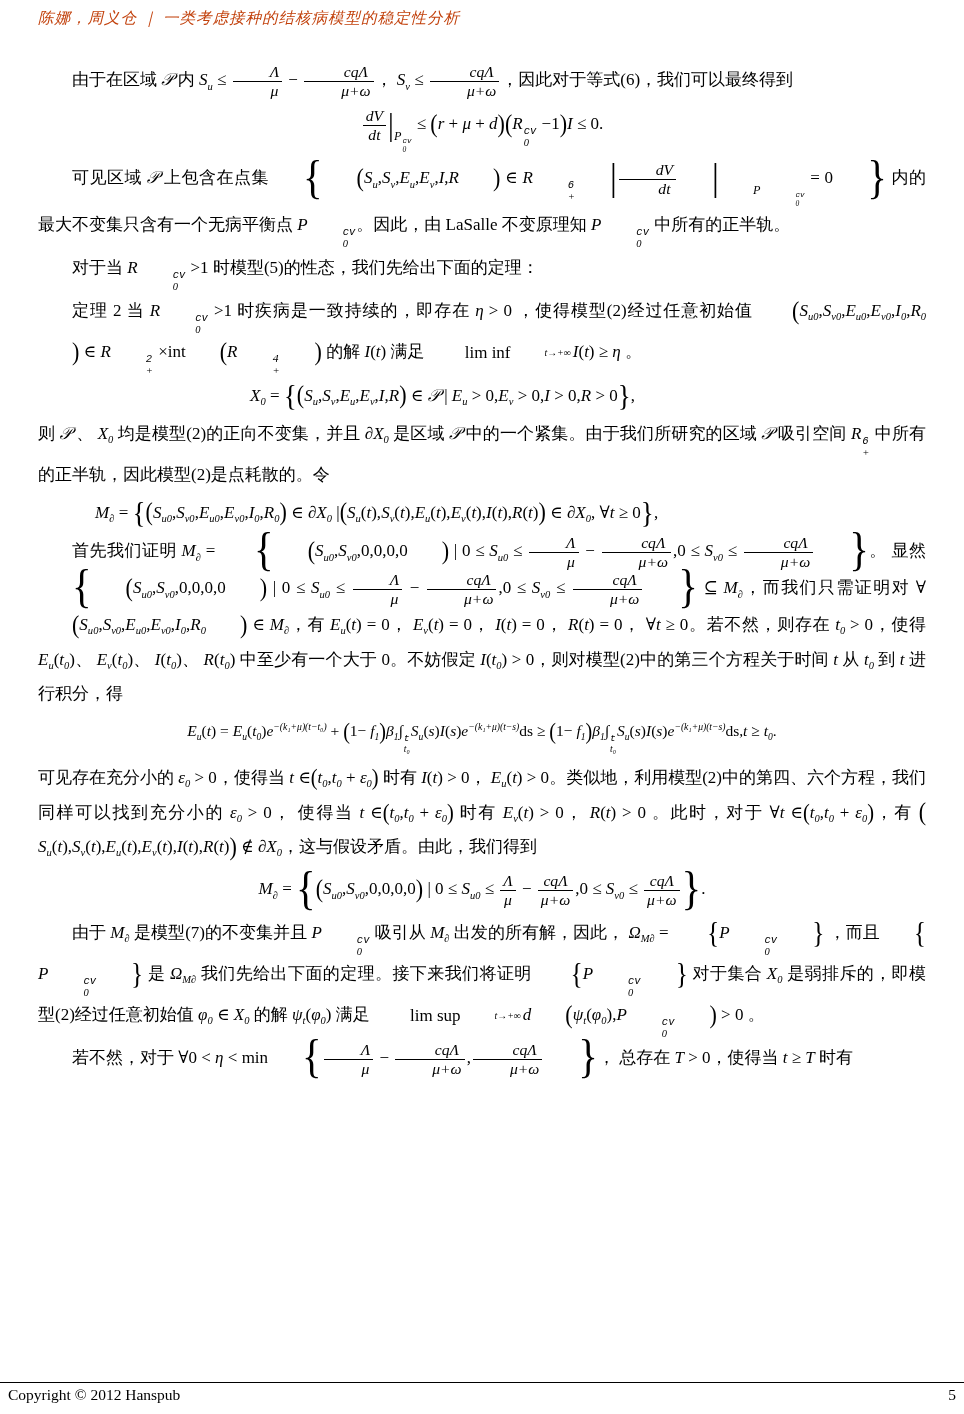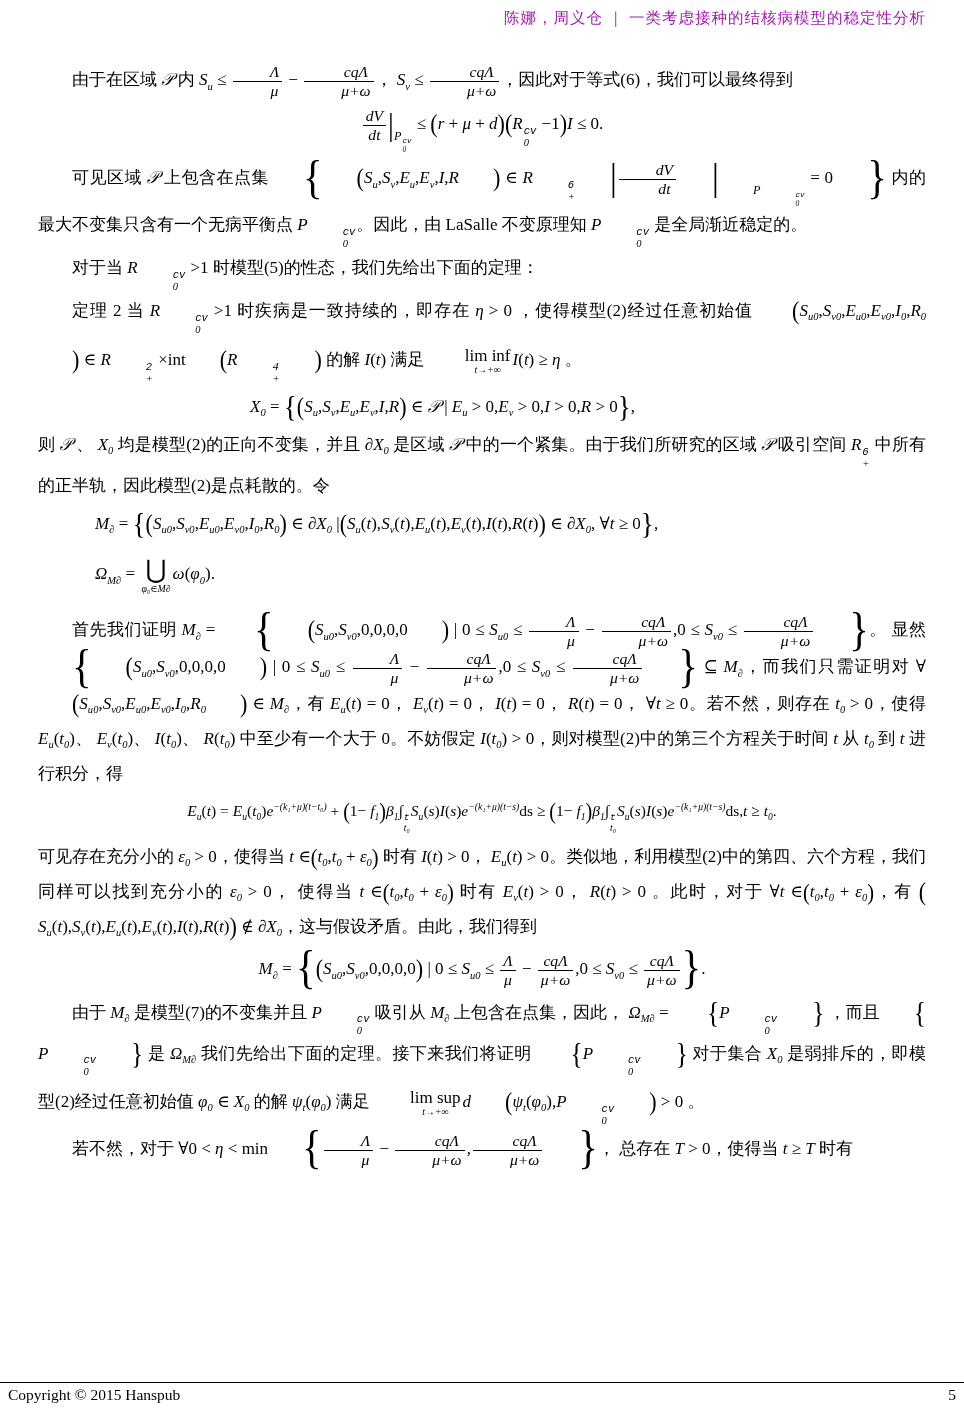--- a/index.html
+++ b/index.html
@@ -3,22 +3,22 @@
 <meta charset="utf-8">
 <style>
   html,body{margin:0;padding:0;background:#ffffff;}
   body{
     width:964px;height:1414px;position:relative;overflow:hidden;
     font-family:"Liberation Serif","DejaVu Serif",serif;
     color:#000;font-size:17px;
   }
   .page{padding:8px 38px 0 38px;}
   .header{
-    text-align:right;font-size:15.5px;color:#a21caf;
-    margin-bottom:34px;letter-spacing:1px;
+    text-align:left;font-size:15.5px;color:#c2410c;
+    margin-bottom:34px;letter-spacing:1px;font-style:italic;
   }
   .content{}
   .para{line-height:2.05;text-align:justify;margin:2px 0;}
   .para.indent{text-indent:2em;}
   .eq{margin:7px 0;line-height:1.5;white-space:nowrap;}
   .eq.al-c{text-align:center;}
   .eq.al-l1{margin-left:57px;}
   .eq.al-l2{margin-left:212px;}
   .mi{font-style:italic;}
   .rm{font-style:normal;}
@@ -28,22 +28,22 @@
     display:inline-block;vertical-align:middle;text-align:center;
     font-style:italic;line-height:1.15;font-size:0.92em;padding:0 2px;
   }
   .num{display:block;border-bottom:1px solid #000;padding:0 3px;}
   .den{display:block;padding:0 3px;}
   .big{
     display:inline-block;vertical-align:middle;line-height:0.85;
     transform:scaleY(1.12);font-style:normal;position:relative;top:-0.04em;
   }
   .stack{
-    display:inline-flex;flex-direction:column;align-items:center;
-    vertical-align:middle;line-height:1.05;margin:12px 2px;
+    display:inline-flex;flex-direction:row;align-items:center;
+    vertical-align:middle;line-height:1.05;margin:4px 2px;
   }
   .stk-top{display:block;font-style:normal;}
   .stk-bot{display:block;font-size:0.58em;font-style:italic;}
   .supsub{
     display:inline-flex;flex-direction:column;align-items:flex-start;
     vertical-align:-0.45em;line-height:1.05;font-size:0.62em;
     font-style:italic;margin-left:1px;margin-right:1px;
   }
   .ss-sup{display:block;font-family:Liberation Mono, monospace;}
   .ss-sub{display:block;}
@@ -75,21 +75,21 @@
           <span class="ss-sub">+</span>
         </span><span class="big" style="font-size: 2em;">|</span><span class="frac"><span class="num">dV</span><span class="den">dt</span></span><span class="big" style="font-size: 2em;">|</span><span class="sbwrap"><span class="mi">P</span><span class="supsub">
             <span class="ss-sup">cv</span>
             <span class="ss-sub">0</span>
           </span></span><span class="rm"> = 0</span><span class="big" style="font-size: 2.4em;">}</span><span class="rm"> 内的最大不变集只含有一个无病平衡点 </span><span class="mi">P</span><span class="supsub">
           <span class="ss-sup">cv</span>
           <span class="ss-sub">0</span>
         </span><span class="rm">。因此，由 LaSalle 不变原理知 </span><span class="mi">P</span><span class="supsub">
           <span class="ss-sup">cv</span>
           <span class="ss-sub">0</span>
-        </span><span class="rm"> 是全局渐近稳定的。</span></div>
+        </span><span class="rm"> 中所有的正半轨。</span></div>
       <div class="para indent"><span class="rm">对于当 </span><span class="mi">R</span><span class="supsub">
           <span class="ss-sup">cv</span>
           <span class="ss-sub">0</span>
         </span><span class="rm"> &gt;1</span><span class="rm"> 时模型(5)的性态，我们先给出下面的定理：</span></div>
       <div class="para indent"><span class="bold">定理 2</span><span class="rm">  当 </span><span class="mi">R</span><span class="supsub">
           <span class="ss-sup">cv</span>
           <span class="ss-sub">0</span>
         </span><span class="rm"> &gt;1</span><span class="rm"> 时疾病是一致持续的，即存在 </span><span class="mi">η</span><span class="rm"> &gt; 0</span><span class="rm"> ，使得模型(2)经过任意初始值 </span><span class="big" style="font-size: 1.3em;">(</span><span class="mi">S</span><sub>u0</sub><span class="rm">,</span><span class="mi">S</span><sub>v0</sub><span class="rm">,</span><span class="mi">E</span><sub>u0</sub><span class="rm">,</span><span class="mi">E</span><sub>v0</sub><span class="rm">,</span><span class="mi">I</span><sub>0</sub><span class="rm">,</span><span class="mi">R</span><sub>0</sub><span class="big" style="font-size: 1.3em;">)</span><span class="rm"> ∈ </span><span class="mi">R</span><span class="supsub">
           <span class="ss-sup">2</span>
           <span class="ss-sub">+</span>
@@ -99,53 +99,49 @@
         </span><span class="big" style="font-size: 1.3em;">)</span><span class="rm"> 的解 </span><span class="mi">I</span><span class="rm">(</span><span class="mi">t</span><span class="rm">)</span><span class="rm"> 满足 </span><span class="stack">
           <span class="stk-top">lim inf</span>
           <span class="stk-bot">t→+∞</span>
         </span><span class="mi">I</span><span class="rm">(</span><span class="mi">t</span><span class="rm">) ≥ </span><span class="mi">η</span><span class="rm"> 。</span></div>
       <div class="eq al-l2"><span class="mi">X</span><sub>0</sub><span class="rm"> = </span><span class="big" style="font-size: 1.6em;">{</span><span class="big" style="font-size: 1.3em;">(</span><span class="mi">S</span><sub>u</sub><span class="rm">,</span><span class="mi">S</span><sub>v</sub><span class="rm">,</span><span class="mi">E</span><sub>u</sub><span class="rm">,</span><span class="mi">E</span><sub>v</sub><span class="rm">,</span><span class="mi">I</span><span class="rm">,</span><span class="mi">R</span><span class="big" style="font-size: 1.3em;">)</span><span class="rm"> ∈ </span><span class="mi">𝒫</span><span class="rm"> | </span><span class="mi">E</span><sub>u</sub><span class="rm"> &gt; 0,</span><span class="mi">E</span><sub>v</sub><span class="rm"> &gt; 0,</span><span class="mi">I</span><span class="rm"> &gt; 0,</span><span class="mi">R</span><span class="rm"> &gt; 0</span><span class="big" style="font-size: 1.6em;">}</span><span class="rm">,</span></div>
       <div class="para"><span class="rm">则 </span><span class="mi">𝒫</span><span class="rm"> 、 </span><span class="mi">X</span><sub>0</sub><span class="rm"> 均是模型(2)的正向不变集，并且 </span><span class="mi">∂X</span><sub>0</sub><span class="rm"> 是区域 </span><span class="mi">𝒫</span><span class="rm"> 中的一个紧集。由于我们所研究的区域 </span><span class="mi">𝒫</span><span class="rm"> 吸引空间 </span><span class="mi">R</span><span class="supsub">
           <span class="ss-sup">6</span>
           <span class="ss-sub">+</span>
         </span><span class="rm"> 中所有的正半轨，因此模型(2)是点耗散的。令</span></div>
       <div class="eq al-l1"><span class="mi">M</span><sub>∂</sub><span class="rm"> = </span><span class="big" style="font-size: 1.6em;">{</span><span class="big" style="font-size: 1.3em;">(</span><span class="mi">S</span><sub>u0</sub><span class="rm">,</span><span class="mi">S</span><sub>v0</sub><span class="rm">,</span><span class="mi">E</span><sub>u0</sub><span class="rm">,</span><span class="mi">E</span><sub>v0</sub><span class="rm">,</span><span class="mi">I</span><sub>0</sub><span class="rm">,</span><span class="mi">R</span><sub>0</sub><span class="big" style="font-size: 1.3em;">)</span><span class="rm"> ∈ </span><span class="mi">∂X</span><sub>0</sub><span class="rm"> |</span><span class="big" style="font-size: 1.3em;">(</span><span class="mi">S</span><sub>u</sub><span class="rm">(</span><span class="mi">t</span><span class="rm">),</span><span class="mi">S</span><sub>v</sub><span class="rm">(</span><span class="mi">t</span><span class="rm">),</span><span class="mi">E</span><sub>u</sub><span class="rm">(</span><span class="mi">t</span><span class="rm">),</span><span class="mi">E</span><sub>v</sub><span class="rm">(</span><span class="mi">t</span><span class="rm">),</span><span class="mi">I</span><span class="rm">(</span><span class="mi">t</span><span class="rm">),</span><span class="mi">R</span><span class="rm">(</span><span class="mi">t</span><span class="rm">)</span><span class="big" style="font-size: 1.3em;">)</span><span class="rm"> ∈ </span><span class="mi">∂X</span><sub>0</sub><span class="rm">, ∀</span><span class="mi">t</span><span class="rm"> ≥ 0</span><span class="big" style="font-size: 1.6em;">}</span><span class="rm">,</span></div>
-      <div class="eq al-l1"><span class="mi">Ω</span><sub>M∂</sub><span class="rm"> = </span><span class="stack">
-          <span class="stk-top" style="font-size: 1.5em;">⋃</span>
-          <span class="stk-bot">φ₀∈M∂</span>
-        </span><span class="mi">ω</span><span class="rm">(</span><span class="mi">φ</span><sub>0</sub><span class="rm">).</span></div>
       <div class="para indent"><span class="rm">首先我们证明 </span><span class="mi">M</span><sub>∂</sub><span class="rm"> = </span><span class="big" style="font-size: 2.4em;">{</span><span class="big" style="font-size: 1.3em;">(</span><span class="mi">S</span><sub>u0</sub><span class="rm">,</span><span class="mi">S</span><sub>v0</sub><span class="rm">,0,0,0,0</span><span class="big" style="font-size: 1.3em;">)</span><span class="rm"> | 0 ≤ </span><span class="mi">S</span><sub>u0</sub><span class="rm"> ≤ </span><span class="frac"><span class="num">Λ</span><span class="den">μ</span></span><span class="rm"> − </span><span class="frac"><span class="num">cqΛ</span><span class="den">μ+ω</span></span><span class="rm">,0 ≤ </span><span class="mi">S</span><sub>v0</sub><span class="rm"> ≤ </span><span class="frac"><span class="num">cqΛ</span><span class="den">μ+ω</span></span><span class="big" style="font-size: 2.4em;">}</span><span class="rm">。 显然</span><span class="big" style="font-size: 2.4em;">{</span><span class="big" style="font-size: 1.3em;">(</span><span class="mi">S</span><sub>u0</sub><span class="rm">,</span><span class="mi">S</span><sub>v0</sub><span class="rm">,0,0,0,0</span><span class="big" style="font-size: 1.3em;">)</span><span class="rm"> | 0 ≤ </span><span class="mi">S</span><sub>u0</sub><span class="rm"> ≤ </span><span class="frac"><span class="num">Λ</span><span class="den">μ</span></span><span class="rm"> − </span><span class="frac"><span class="num">cqΛ</span><span class="den">μ+ω</span></span><span class="rm">,0 ≤ </span><span class="mi">S</span><sub>v0</sub><span class="rm"> ≤ </span><span class="frac"><span class="num">cqΛ</span><span class="den">μ+ω</span></span><span class="big" style="font-size: 2.4em;">}</span><span class="rm"> ⊆ </span><span class="mi">M</span><sub>∂</sub><span class="rm">，而我们只需证明对 </span><span class="rm">∀</span><span class="big" style="font-size: 1.3em;">(</span><span class="mi">S</span><sub>u0</sub><span class="rm">,</span><span class="mi">S</span><sub>v0</sub><span class="rm">,</span><span class="mi">E</span><sub>u0</sub><span class="rm">,</span><span class="mi">E</span><sub>v0</sub><span class="rm">,</span><span class="mi">I</span><sub>0</sub><span class="rm">,</span><span class="mi">R</span><sub>0</sub><span class="big" style="font-size: 1.3em;">)</span><span class="rm"> ∈ </span><span class="mi">M</span><sub>∂</sub><span class="rm">，有 </span><span class="mi">E</span><sub>u</sub><span class="rm">(</span><span class="mi">t</span><span class="rm">) = 0</span><span class="rm">， </span><span class="mi">E</span><sub>v</sub><span class="rm">(</span><span class="mi">t</span><span class="rm">) = 0</span><span class="rm">， </span><span class="mi">I</span><span class="rm">(</span><span class="mi">t</span><span class="rm">) = 0</span><span class="rm">， </span><span class="mi">R</span><span class="rm">(</span><span class="mi">t</span><span class="rm">) = 0</span><span class="rm">， </span><span class="rm">∀</span><span class="mi">t</span><span class="rm"> ≥ 0</span><span class="rm">。若不然，则存在 </span><span class="mi">t</span><sub>0</sub><span class="rm"> &gt; 0</span><span class="rm">，使得 </span><span class="mi">E</span><sub>u</sub><span class="rm">(</span><span class="mi">t</span><sub>0</sub><span class="rm">)</span><span class="rm">、 </span><span class="mi">E</span><sub>v</sub><span class="rm">(</span><span class="mi">t</span><sub>0</sub><span class="rm">)</span><span class="rm">、 </span><span class="mi">I</span><span class="rm">(</span><span class="mi">t</span><sub>0</sub><span class="rm">)</span><span class="rm">、 </span><span class="mi">R</span><span class="rm">(</span><span class="mi">t</span><sub>0</sub><span class="rm">)</span><span class="rm"> 中至少有一个大于 0。不妨假定 </span><span class="mi">I</span><span class="rm">(</span><span class="mi">t</span><sub>0</sub><span class="rm">) &gt; 0</span><span class="rm">，则对模型(2)中的第三个方程关于时间 </span><span class="mi">t</span><span class="rm"> 从 </span><span class="mi">t</span><sub>0</sub><span class="rm"> 到 </span><span class="mi">t</span><span class="rm"> 进行积分，得</span></div>
       <div class="eq al-c" style="font-size: 15.5px;"><span class="mi">E</span><sub>u</sub><span class="rm">(</span><span class="mi">t</span><span class="rm">) = </span><span class="mi">E</span><sub>u</sub><span class="rm">(</span><span class="mi">t</span><sub>0</sub><span class="rm">)</span><span class="mi">e</span><sup>−(k₁+μ)(t−t₀)</sup><span class="rm"> + </span><span class="big" style="font-size: 1.3em;">(</span><span class="rm">1− </span><span class="mi">f</span><sub>1</sub><span class="big" style="font-size: 1.3em;">)</span><span class="mi">β</span><sub>1</sub><span class="mi">∫</span><span class="supsub">
           <span class="ss-sup">t</span>
           <span class="ss-sub">t₀</span>
         </span><span class="mi">S</span><sub>u</sub><span class="rm">(</span><span class="mi">s</span><span class="rm">)</span><span class="mi">I</span><span class="rm">(</span><span class="mi">s</span><span class="rm">)</span><span class="mi">e</span><sup>−(k₁+μ)(t−s)</sup><span class="rm">ds ≥ </span><span class="big" style="font-size: 1.3em;">(</span><span class="rm">1− </span><span class="mi">f</span><sub>1</sub><span class="big" style="font-size: 1.3em;">)</span><span class="mi">β</span><sub>1</sub><span class="mi">∫</span><span class="supsub">
           <span class="ss-sup">t</span>
           <span class="ss-sub">t₀</span>
         </span><span class="mi">S</span><sub>u</sub><span class="rm">(</span><span class="mi">s</span><span class="rm">)</span><span class="mi">I</span><span class="rm">(</span><span class="mi">s</span><span class="rm">)</span><span class="mi">e</span><sup>−(k₁+μ)(t−s)</sup><span class="rm">ds,</span><span class="mi">t</span><span class="rm"> ≥ </span><span class="mi">t</span><sub>0</sub><span class="rm">.</span></div>
       <div class="para"><span class="rm">可见存在充分小的 </span><span class="mi">ε</span><sub>0</sub><span class="rm"> &gt; 0</span><span class="rm">，使得当 </span><span class="mi">t</span><span class="rm"> ∈</span><span class="big" style="font-size: 1.2em;">(</span><span class="mi">t</span><sub>0</sub><span class="rm">,</span><span class="mi">t</span><sub>0</sub><span class="rm"> + </span><span class="mi">ε</span><sub>0</sub><span class="big" style="font-size: 1.2em;">)</span><span class="rm"> 时有 </span><span class="mi">I</span><span class="rm">(</span><span class="mi">t</span><span class="rm">) &gt; 0</span><span class="rm">， </span><span class="mi">E</span><sub>u</sub><span class="rm">(</span><span class="mi">t</span><span class="rm">) &gt; 0</span><span class="rm">。类似地，利用模型(2)中的第四、六个方程，我们同样可以找到充分小的 </span><span class="mi">ε</span><sub>0</sub><span class="rm"> &gt; 0</span><span class="rm">， 使得当 </span><span class="mi">t</span><span class="rm"> ∈</span><span class="big" style="font-size: 1.2em;">(</span><span class="mi">t</span><sub>0</sub><span class="rm">,</span><span class="mi">t</span><sub>0</sub><span class="rm"> + </span><span class="mi">ε</span><sub>0</sub><span class="big" style="font-size: 1.2em;">)</span><span class="rm"> 时有 </span><span class="mi">E</span><sub>v</sub><span class="rm">(</span><span class="mi">t</span><span class="rm">) &gt; 0</span><span class="rm">， </span><span class="mi">R</span><span class="rm">(</span><span class="mi">t</span><span class="rm">) &gt; 0</span><span class="rm"> 。此时，对于 </span><span class="rm">∀</span><span class="mi">t</span><span class="rm"> ∈</span><span class="big" style="font-size: 1.2em;">(</span><span class="mi">t</span><sub>0</sub><span class="rm">,</span><span class="mi">t</span><sub>0</sub><span class="rm"> + </span><span class="mi">ε</span><sub>0</sub><span class="big" style="font-size: 1.2em;">)</span><span class="rm">，有 </span><span class="big" style="font-size: 1.3em;">(</span><span class="mi">S</span><sub>u</sub><span class="rm">(</span><span class="mi">t</span><span class="rm">),</span><span class="mi">S</span><sub>v</sub><span class="rm">(</span><span class="mi">t</span><span class="rm">),</span><span class="mi">E</span><sub>u</sub><span class="rm">(</span><span class="mi">t</span><span class="rm">),</span><span class="mi">E</span><sub>v</sub><span class="rm">(</span><span class="mi">t</span><span class="rm">),</span><span class="mi">I</span><span class="rm">(</span><span class="mi">t</span><span class="rm">),</span><span class="mi">R</span><span class="rm">(</span><span class="mi">t</span><span class="rm">)</span><span class="big" style="font-size: 1.3em;">)</span><span class="rm"> ∉ </span><span class="mi">∂X</span><sub>0</sub><span class="rm">，这与假设矛盾。由此，我们得到</span></div>
       <div class="eq al-c"><span class="mi">M</span><sub>∂</sub><span class="rm"> = </span><span class="big" style="font-size: 2.4em;">{</span><span class="big" style="font-size: 1.3em;">(</span><span class="mi">S</span><sub>u0</sub><span class="rm">,</span><span class="mi">S</span><sub>v0</sub><span class="rm">,0,0,0,0</span><span class="big" style="font-size: 1.3em;">)</span><span class="rm"> | 0 ≤ </span><span class="mi">S</span><sub>u0</sub><span class="rm"> ≤ </span><span class="frac"><span class="num">Λ</span><span class="den">μ</span></span><span class="rm"> − </span><span class="frac"><span class="num">cqΛ</span><span class="den">μ+ω</span></span><span class="rm">,0 ≤ </span><span class="mi">S</span><sub>v0</sub><span class="rm"> ≤ </span><span class="frac"><span class="num">cqΛ</span><span class="den">μ+ω</span></span><span class="big" style="font-size: 2.4em;">}</span><span class="rm">.</span></div>
       <div class="para indent"><span class="rm">由于 </span><span class="mi">M</span><sub>∂</sub><span class="rm"> 是模型(7)的不变集并且 </span><span class="mi">P</span><span class="supsub">
           <span class="ss-sup">cv</span>
           <span class="ss-sub">0</span>
-        </span><span class="rm"> 吸引从 </span><span class="mi">M</span><sub>∂</sub><span class="rm"> 上包含在点集，因此， </span><span class="mi">Ω</span><sub>M∂</sub><span class="rm"> = </span><span class="big" style="font-size: 1.5em;">{</span><span class="mi">P</span><span class="supsub">
+        </span><span class="rm"> 吸引从 </span><span class="mi">M</span><sub>∂</sub><span class="rm"> 出发的所有解，因此， </span><span class="mi">Ω</span><sub>M∂</sub><span class="rm"> = </span><span class="big" style="font-size: 1.5em;">{</span><span class="mi">P</span><span class="supsub">
           <span class="ss-sup">cv</span>
           <span class="ss-sub">0</span>
         </span><span class="big" style="font-size: 1.5em;">}</span><span class="rm"> ，而且</span><span class="big" style="font-size: 1.5em;">{</span><span class="mi">P</span><span class="supsub">
           <span class="ss-sup">cv</span>
           <span class="ss-sub">0</span>
         </span><span class="big" style="font-size: 1.5em;">}</span><span class="rm"> 是 </span><span class="mi">Ω</span><sub>M∂</sub><span class="rm"> 我们先给出下面的定理。接下来我们将证明 </span><span class="big" style="font-size: 1.5em;">{</span><span class="mi">P</span><span class="supsub">
           <span class="ss-sup">cv</span>
           <span class="ss-sub">0</span>
         </span><span class="big" style="font-size: 1.5em;">}</span><span class="rm"> 对于集合 </span><span class="mi">X</span><sub>0</sub><span class="rm"> 是弱排斥的，即模型(2)经过任意初始值 </span><span class="mi">φ</span><sub>0</sub><span class="rm"> ∈ </span><span class="mi">X</span><sub>0</sub><span class="rm"> 的解 </span><span class="mi">ψ</span><sub>t</sub><span class="rm">(</span><span class="mi">φ</span><sub>0</sub><span class="rm">)</span><span class="rm"> 满足 </span><span class="stack">
           <span class="stk-top">lim sup</span>
           <span class="stk-bot">t→+∞</span>
         </span><span class="mi">d</span><span class="big" style="font-size: 1.3em;">(</span><span class="mi">ψ</span><sub>t</sub><span class="rm">(</span><span class="mi">φ</span><sub>0</sub><span class="rm">),</span><span class="mi">P</span><span class="supsub">
           <span class="ss-sup">cv</span>
           <span class="ss-sub">0</span>
         </span><span class="big" style="font-size: 1.3em;">)</span><span class="rm"> &gt; 0</span><span class="rm"> 。</span></div>
       <div class="para indent"><span class="rm">若不然，对于 </span><span class="rm">∀0 &lt; </span><span class="mi">η</span><span class="rm"> &lt; min</span><span class="big" style="font-size: 2.4em;">{</span><span class="frac"><span class="num">Λ</span><span class="den">μ</span></span><span class="rm"> − </span><span class="frac"><span class="num">cqΛ</span><span class="den">μ+ω</span></span><span class="rm">,</span><span class="frac"><span class="num">cqΛ</span><span class="den">μ+ω</span></span><span class="big" style="font-size: 2.4em;">}</span><span class="rm">， 总存在 </span><span class="mi">T</span><span class="rm"> &gt; 0</span><span class="rm">，使得当 </span><span class="mi">t</span><span class="rm"> ≥ </span><span class="mi">T</span><span class="rm"> 时有</span></div>
     </div>
 </div>
 
 <div class="footer">
-  <span>Copyright © 2015 Hanspub</span>
+  <span>Copyright © 2012 Hanspub</span>
   <span>5</span>
 </div>
 
 </body></html>

